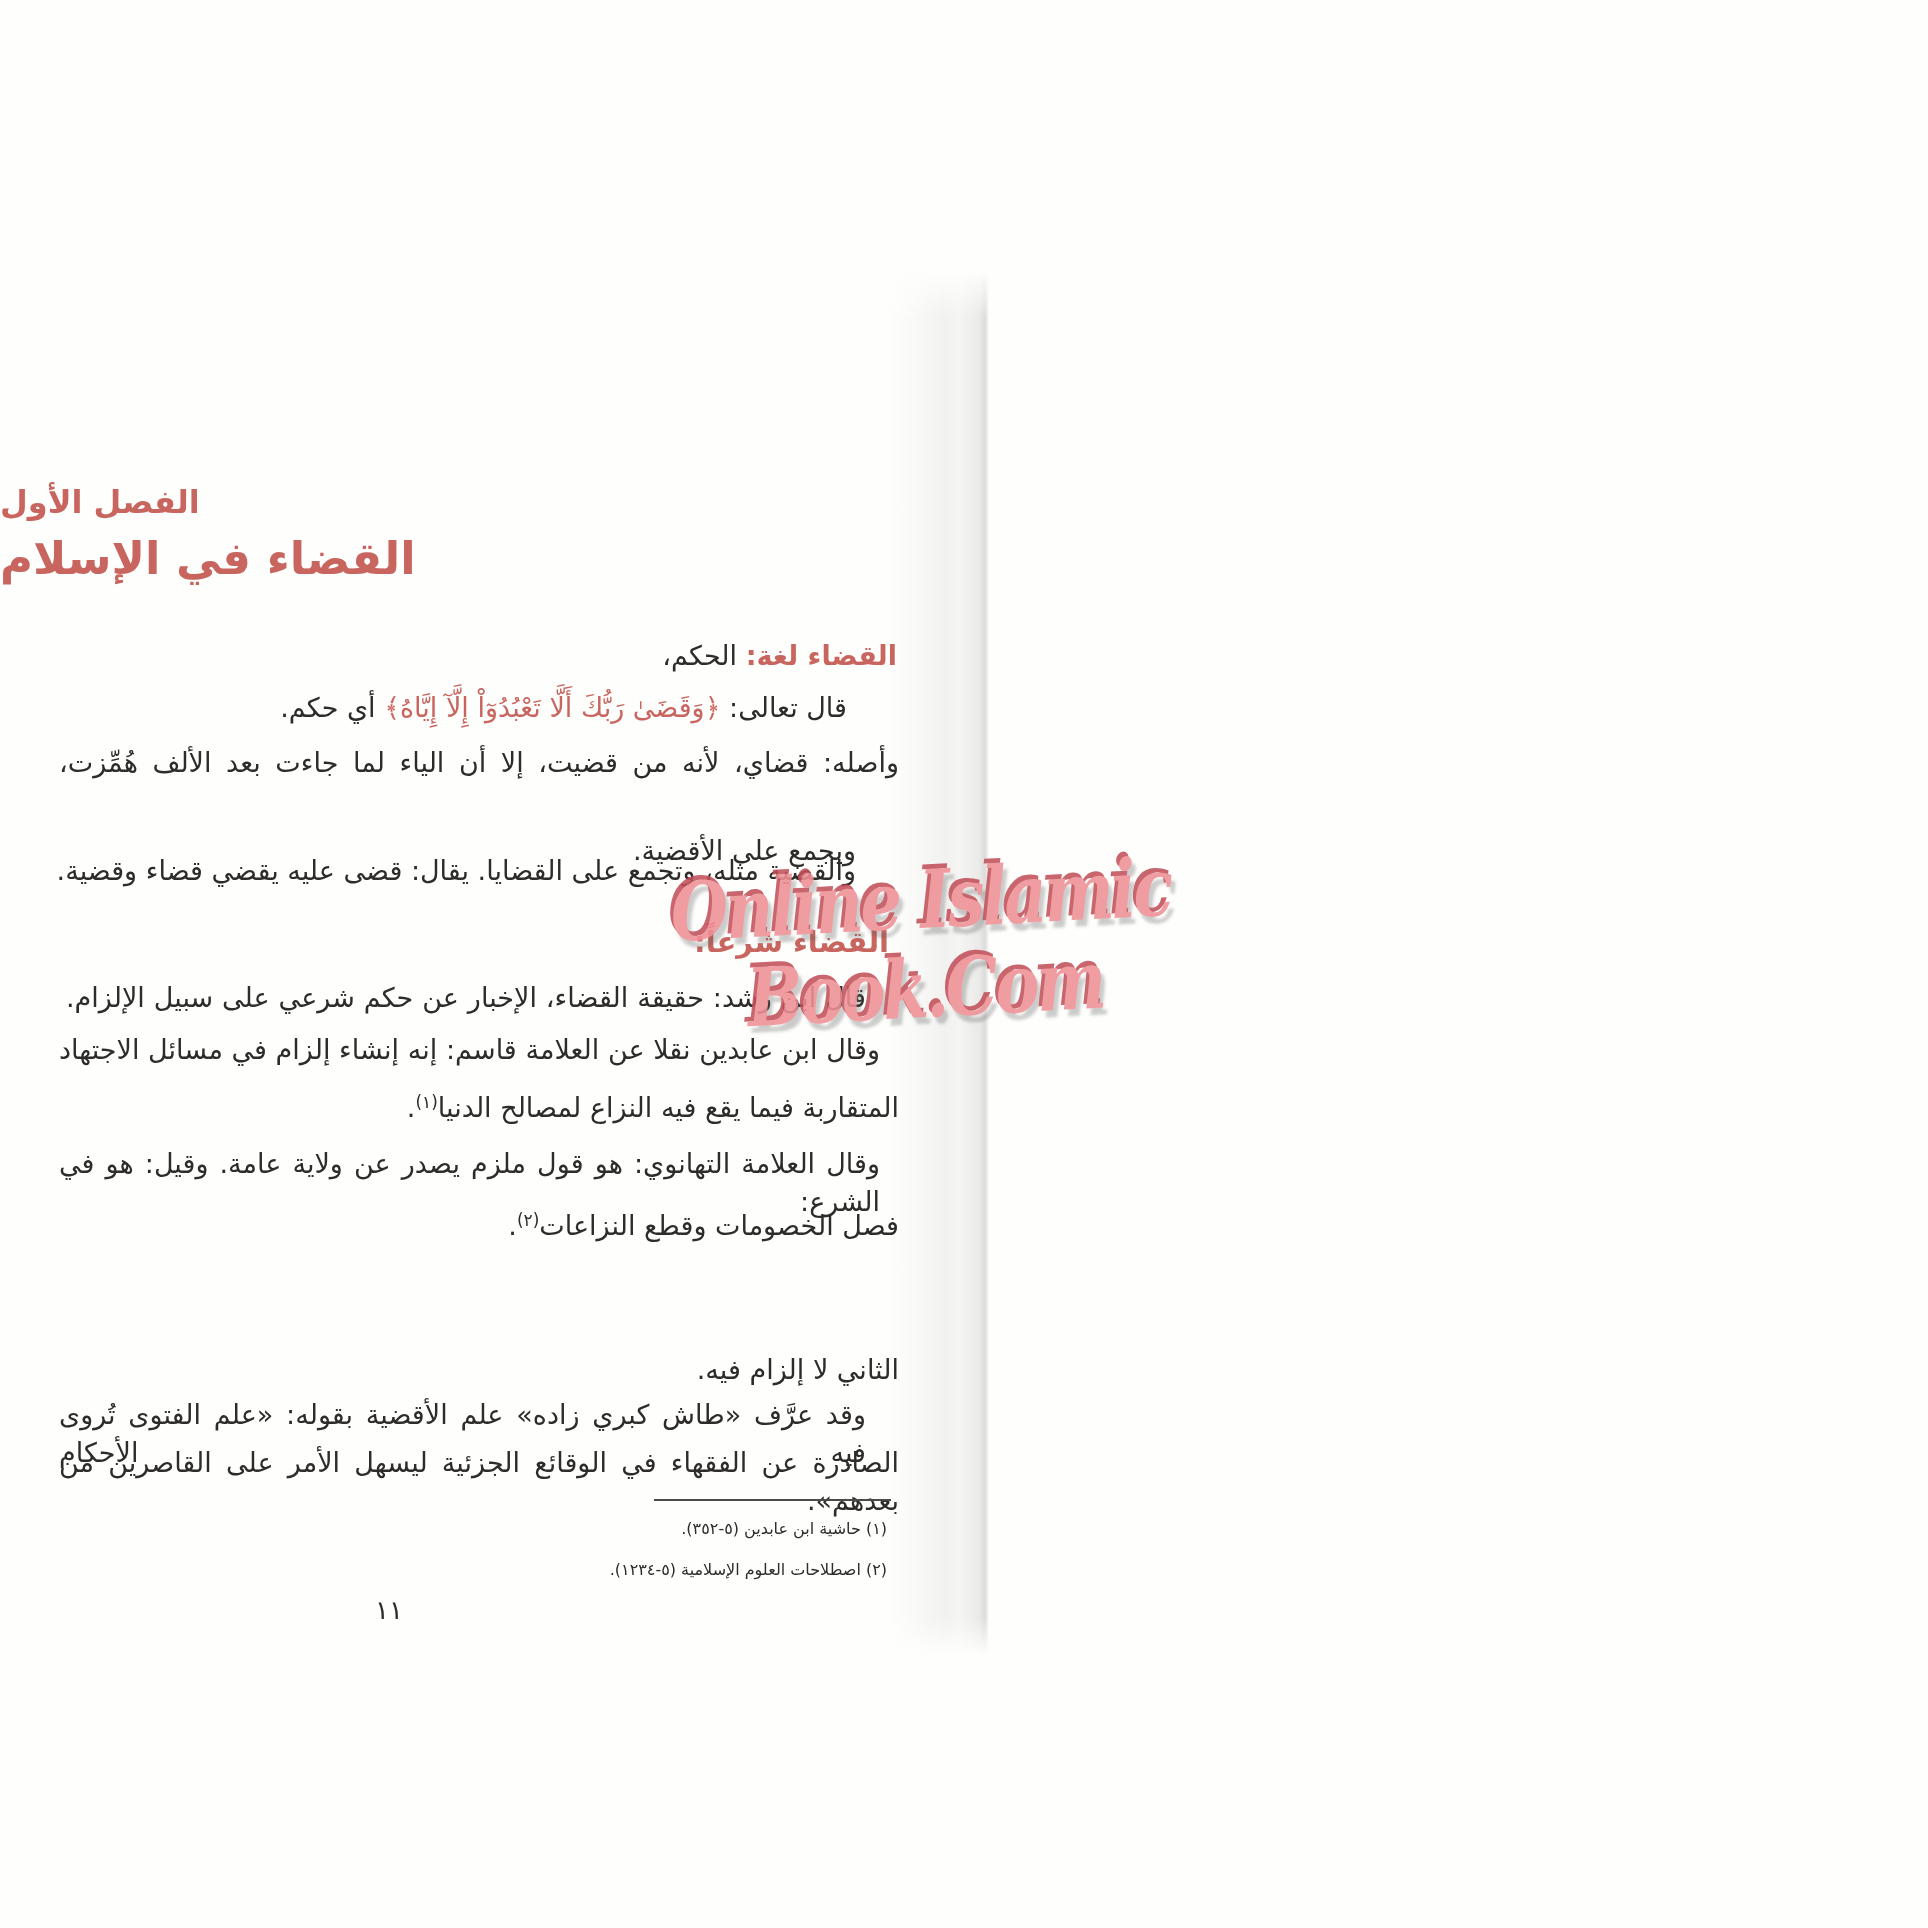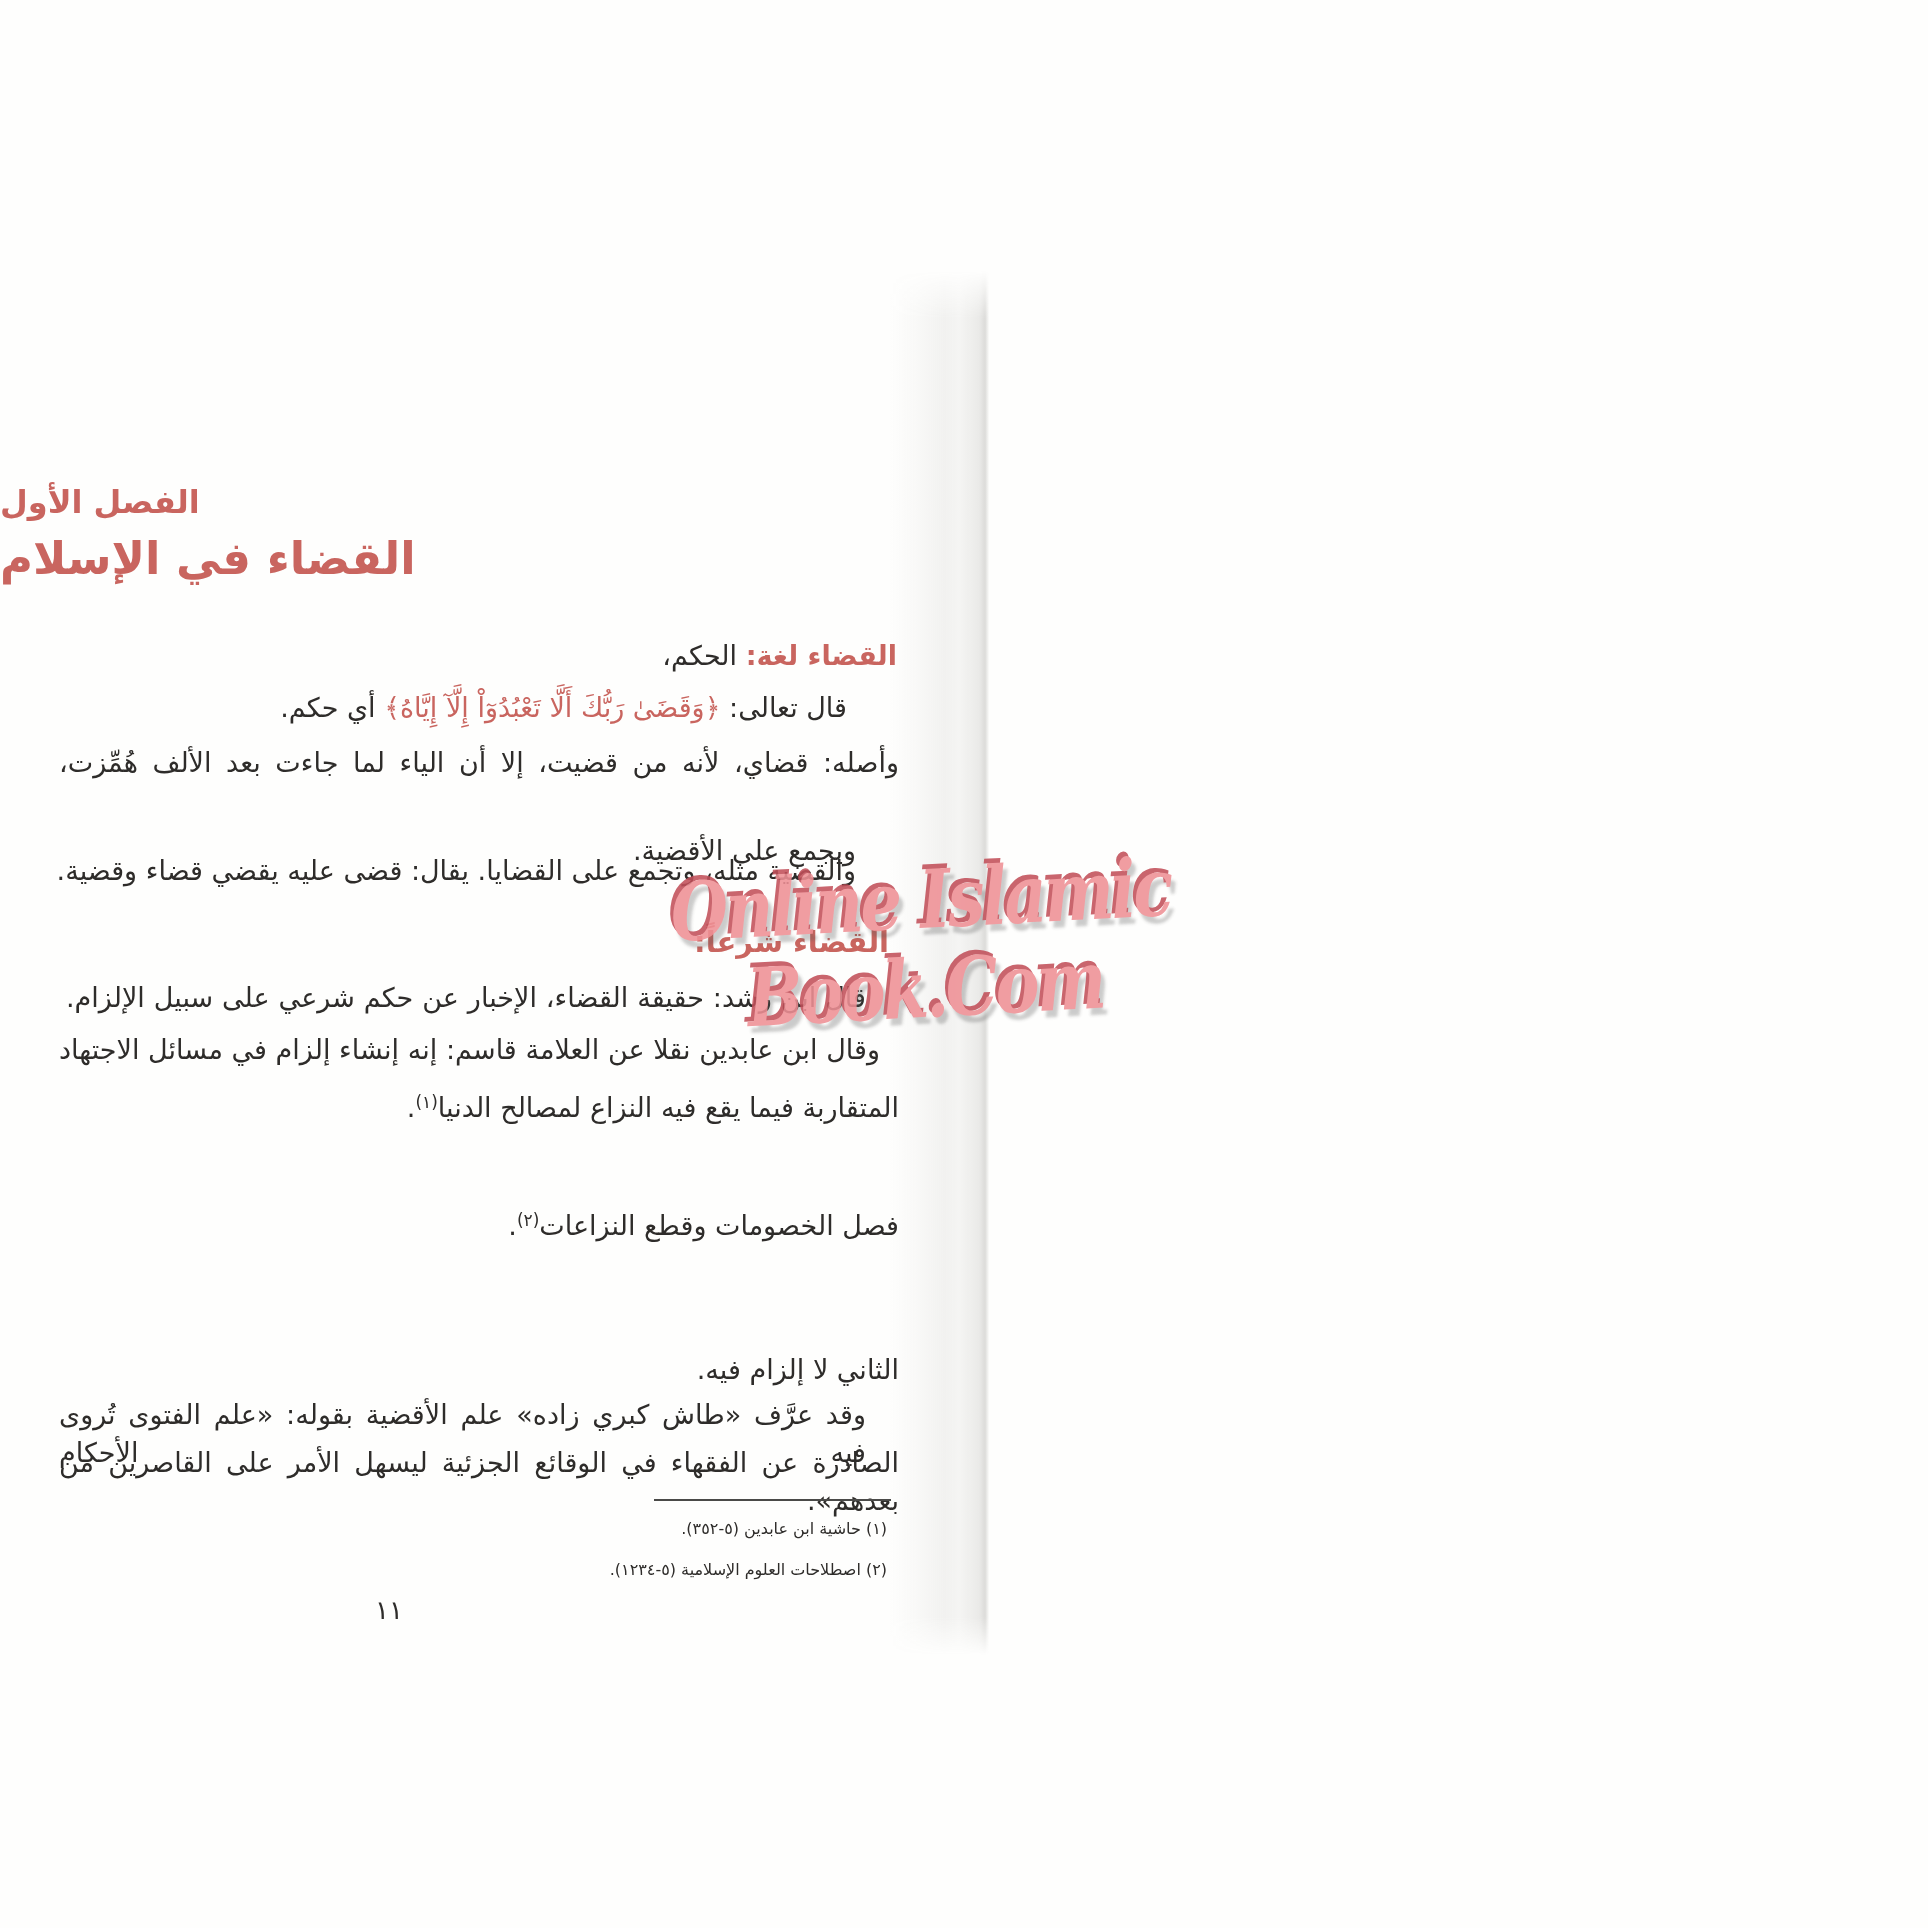--- a/index.html
+++ b/index.html
@@ -68,20 +68,21 @@
 
   <div class="bl red bold" style="top:923px;right:1039px;font-size:29px;">القضاء شرعاً:</div>
 
   <div class="bl just" style="top:1031px;right:1048px;width:821px;">وقال ابن عابدين نقلا عن العلامة قاسم: إنه إنشاء إلزام في مسائل الاجتهاد</div>
 
   <div class="bl just" style="top:979px;right:1062px;width:800px;">قال ابن رشد: حقيقة القضاء، الإخبار عن حكم شرعي على سبيل الإلزام.</div>
   <div class="bl" style="top:1083px;right:1029px;">
     <span>المتقاربة فيما يقع فيه النزاع لمصالح الدنيا</span><sup class="fnref">(١)</sup><span>.</span>
   </div>
 
+  <div class="bl just" style="top:1145px;right:1048px;width:821px;">وقال العلامة التهانوي: هو قول ملزم يصدر عن ولاية عامة. وقيل: هو في الشرع:</div>
   <div class="bl" style="top:1201px;right:1029px;">
     <span>فصل الخصومات وقطع النزاعات</span><sup class="fnref">(٢)</sup><span>.</span>
   </div>
 
   <div class="bl" style="top:1351px;right:1029px;">الثاني لا إلزام فيه.</div>
 
   <div class="bl just" style="top:1396px;right:1062px;width:807px;">وقد عرَّف «طاش كبري زاده» علم الأقضية بقوله: «علم الفتوى تُروى فيه الأحكام</div>
   <div class="bl just" style="top:1444px;right:1029px;width:840px;">الصادرة عن الفقهاء في الوقائع الجزئية ليسهل الأمر على القاصرين من بعدهم».</div>
 
   <div class="fnsep"></div>

